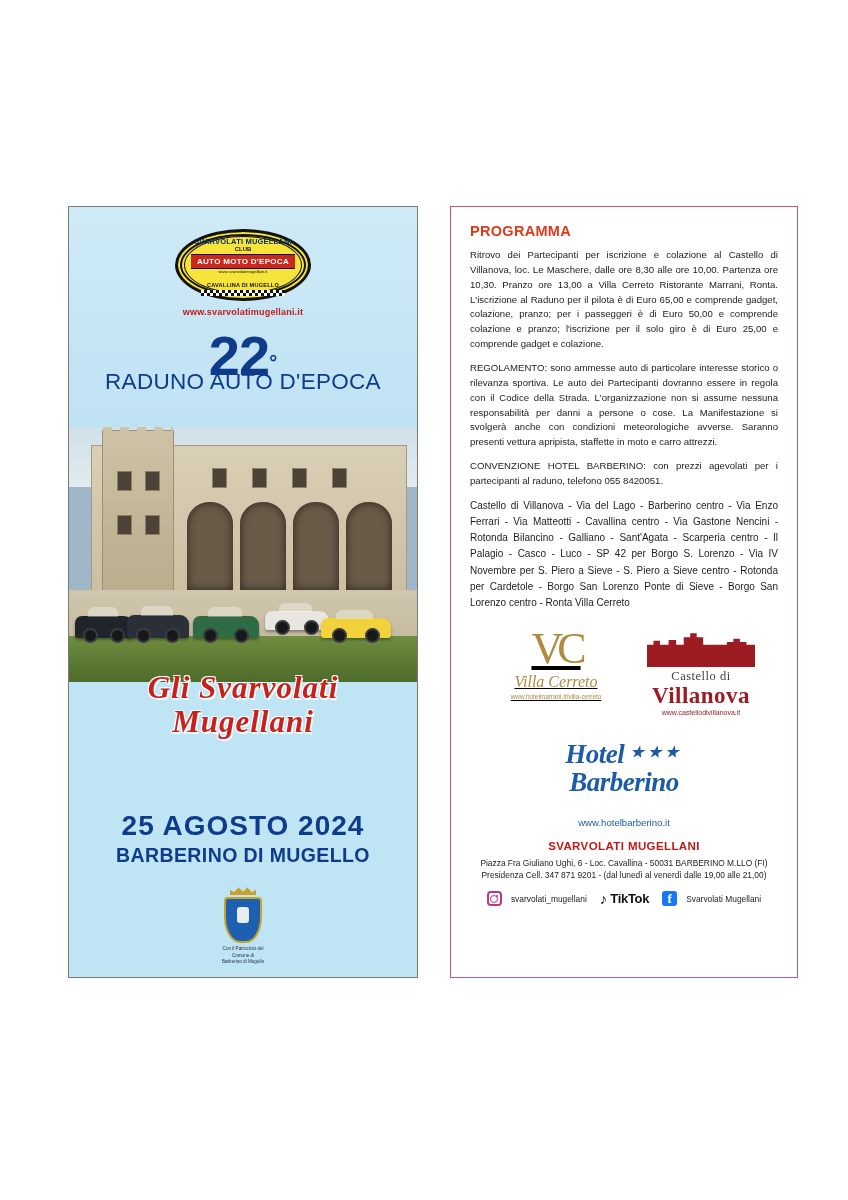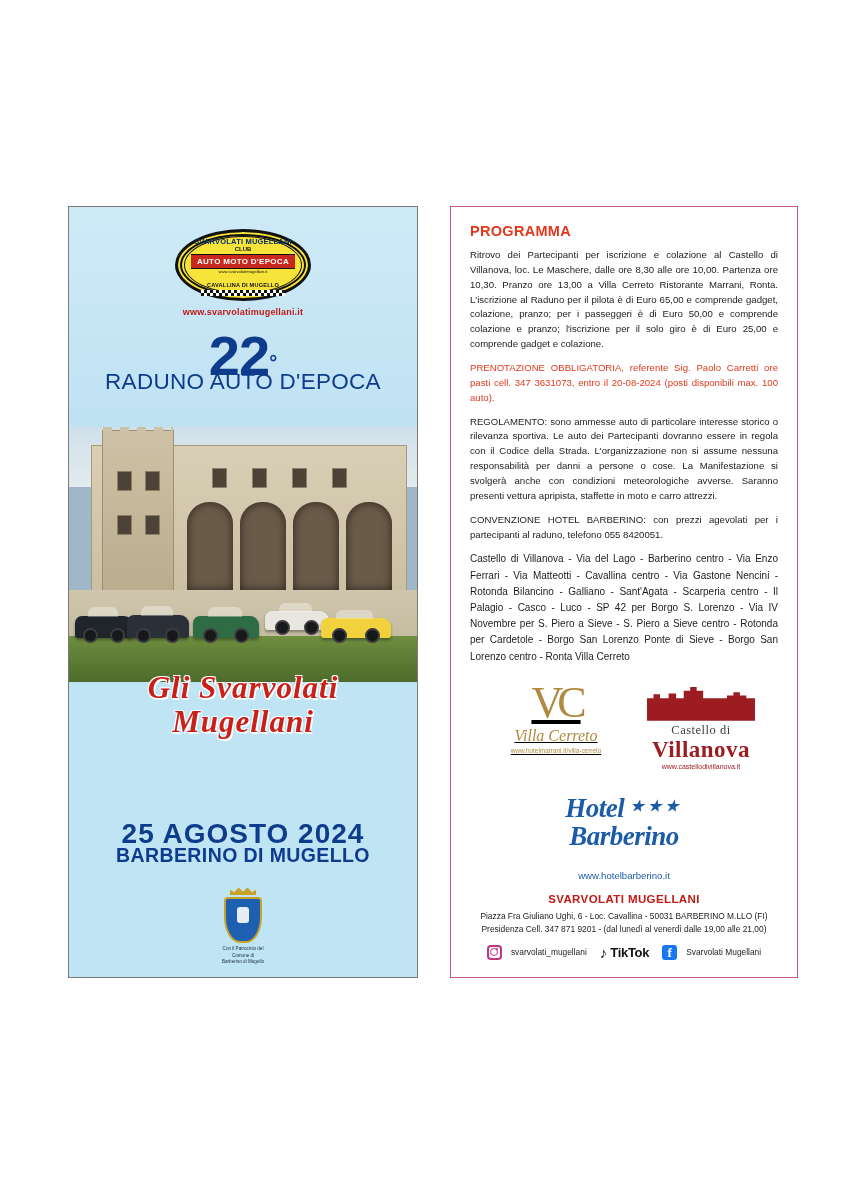--- a/index.html
+++ b/index.html
@@ -243,21 +243,21 @@
   .script.l2 { top: 22px; font-size: 31px; }
   .script.l3 { top: 58px; font-size: 31px; }
 
   .date-line {
     position: absolute;
     left: 0; right: 0;
     text-align: center;
     color: #0e3b8c;
     font-weight: bold;
   }
-  .date-line.d1 { top: 8px; font-size: 28px; letter-spacing: 1px; }
+  .date-line.d1 { top: 0px; font-size: 28px; letter-spacing: 1px; }
   .date-line.d2 { top: 34px; font-size: 19.5px; letter-spacing: .4px; }
 
   #crest {
     position: absolute;
     left: 50%;
     transform: translateX(-50%);
     bottom: 12px;
     width: 54px;
     text-align: center;
   }
@@ -592,21 +592,20 @@
     <div class="crest-cap" style="white-space:pre-line;">Con il Patrocinio del
 Comune di
 Barberino di Mugello</div>
   </div>
 </div>
 
 <div id="info">
 
   <h2 class="sec">PROGRAMMA</h2>
   <p class="body">Ritrovo dei Partecipanti per iscrizione e colazione al Castello di Villanova, loc. Le Maschere, dalle ore 8,30 alle ore 10,00. Partenza ore 10,30. Pranzo ore 13,00 a Villa Cerreto Ristorante Marrani, Ronta. L'iscrizione al Raduno per il pilota è di Euro 65,00 e comprende gadget, colazione, pranzo; per i passeggeri è di Euro 50,00 e comprende colazione e pranzo; l'iscrizione per il solo giro è di Euro 25,00 e comprende gadget e colazione.</p>
-  <p class="body red">PRENOTAZIONE OBBLIGATORIA, referente Sig. Paolo Carretti ore pasti cell. 347 3631073, entro il 20-08-2024 (posti disponibili max. 100 auto).</p>
   <p class="body">REGOLAMENTO: sono ammesse auto di particolare interesse storico o rilevanza sportiva. Le auto dei Partecipanti dovranno essere in regola con il Codice della Strada. L'organizzazione non si assume nessuna responsabilità per danni a persone o cose. La Manifestazione si svolgerà anche con condizioni meteorologiche avverse. Saranno presenti vettura apripista, staffette in moto e carro attrezzi.</p>
   <p class="body">CONVENZIONE HOTEL BARBERINO: con prezzi agevolati per i partecipanti al raduno, telefono 055 8420051.</p>
 
   <p class="route">Castello di Villanova - Via del Lago - Barberino centro - Via Enzo Ferrari - Via Matteotti - Cavallina centro - Via Gastone Nencini - Rotonda Bilancino - Galliano - Sant'Agata - Scarperia centro - Il Palagio - Casco - Luco - SP 42 per Borgo S. Lorenzo - Via IV Novembre per S. Piero a Sieve - S. Piero a Sieve centro - Rotonda per Cardetole - Borgo San Lorenzo Ponte di Sieve - Borgo San Lorenzo centro - Ronta Villa Cerreto</p>
 
   <div id="sponsors">
     <div class="villa-cerreto">
       <div class="vc-mono">VC</div>
       <div class="vc-name">Villa Cerreto</div>
       <div class="vc-url">www.hotelmarrani.it/villa-cerreto</div>

